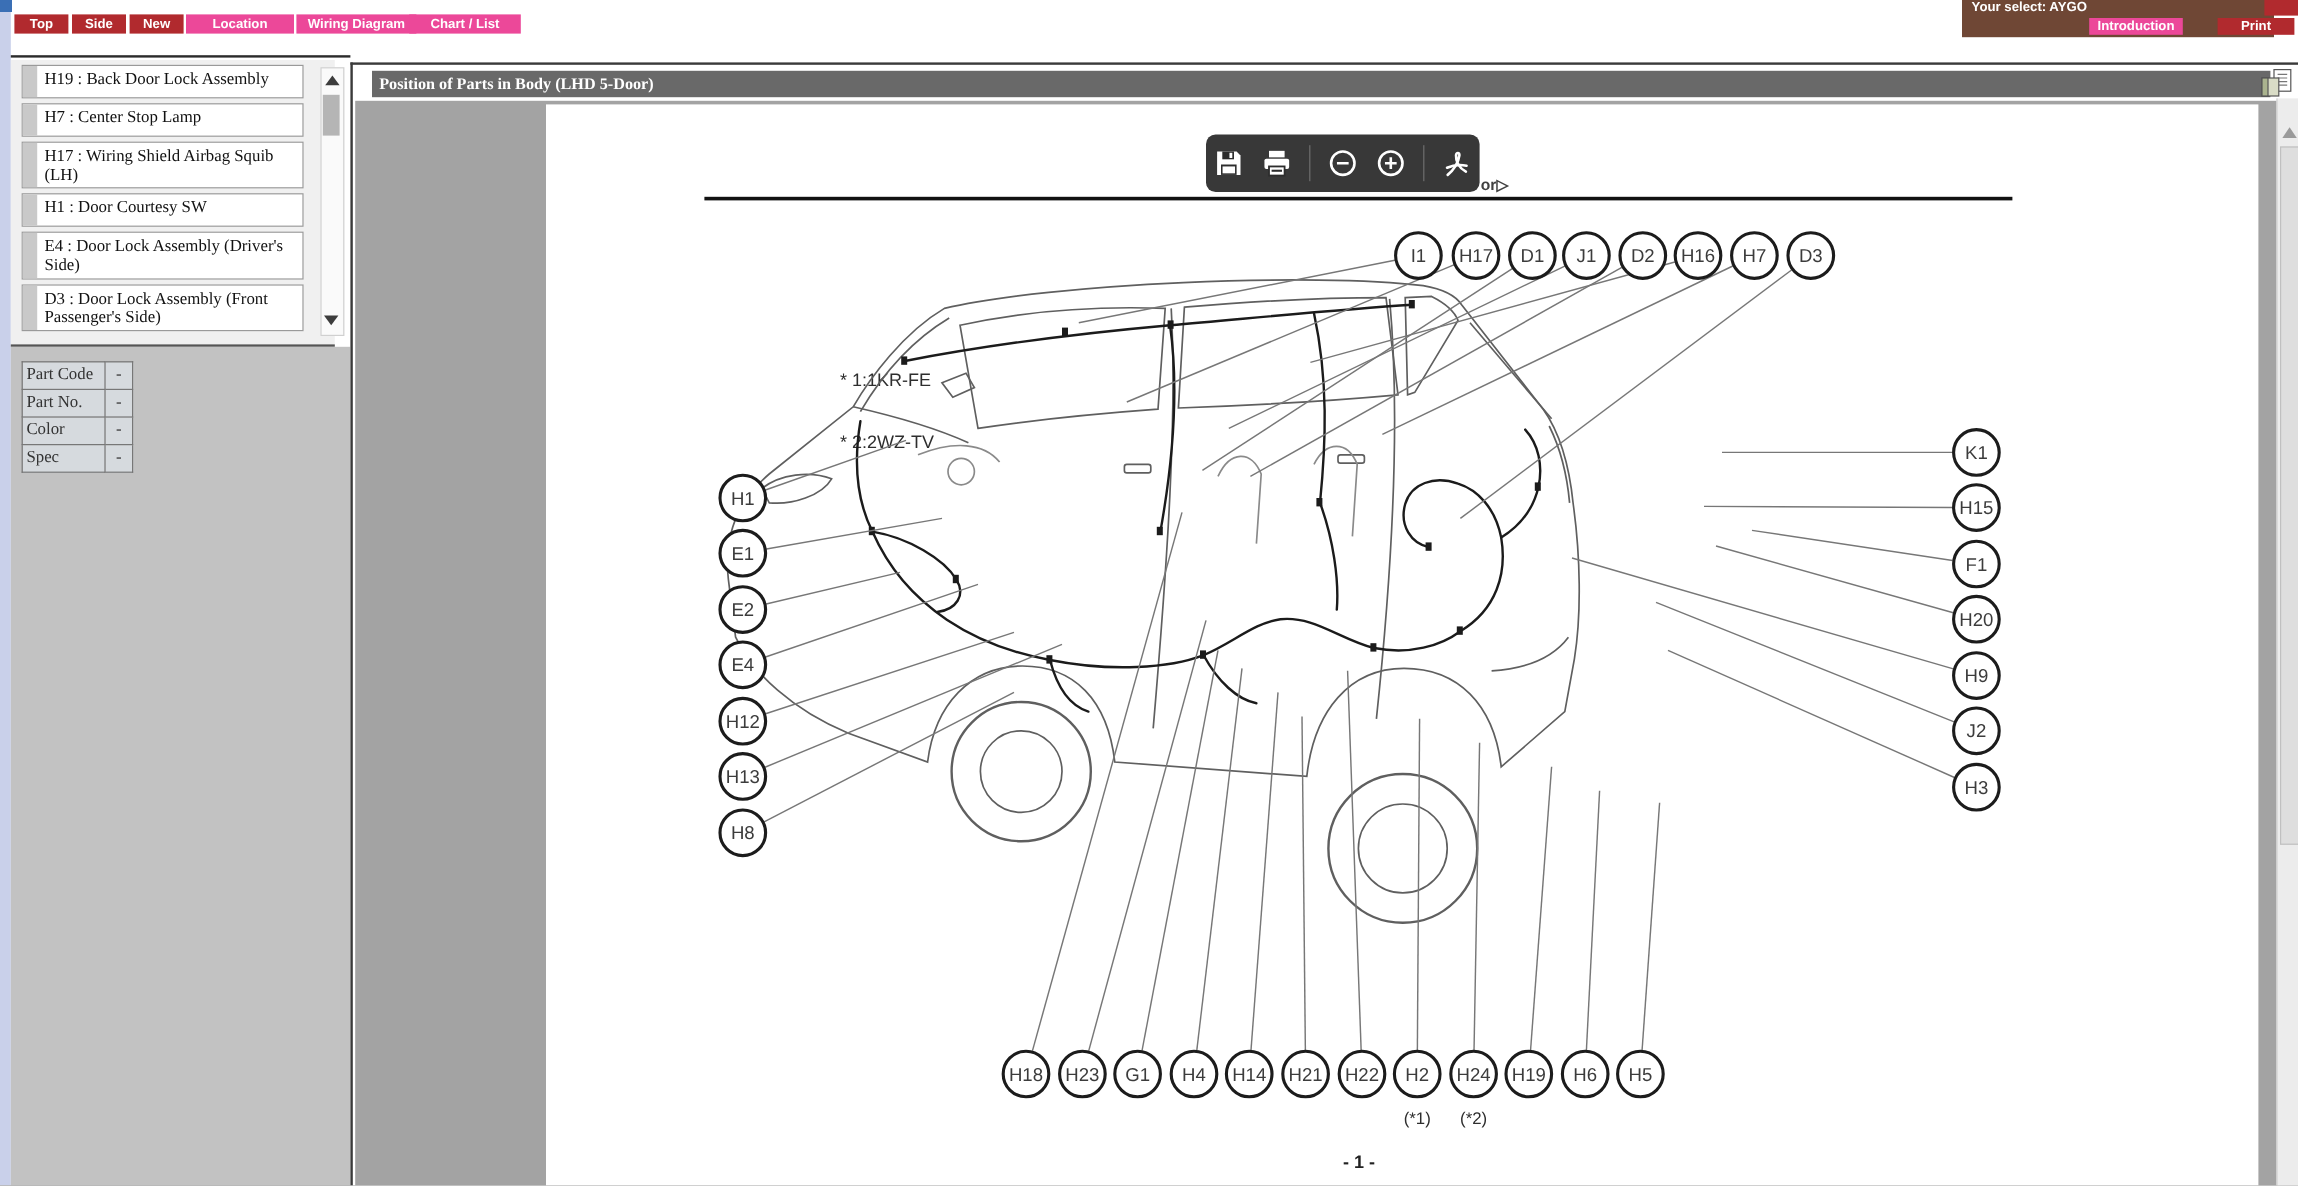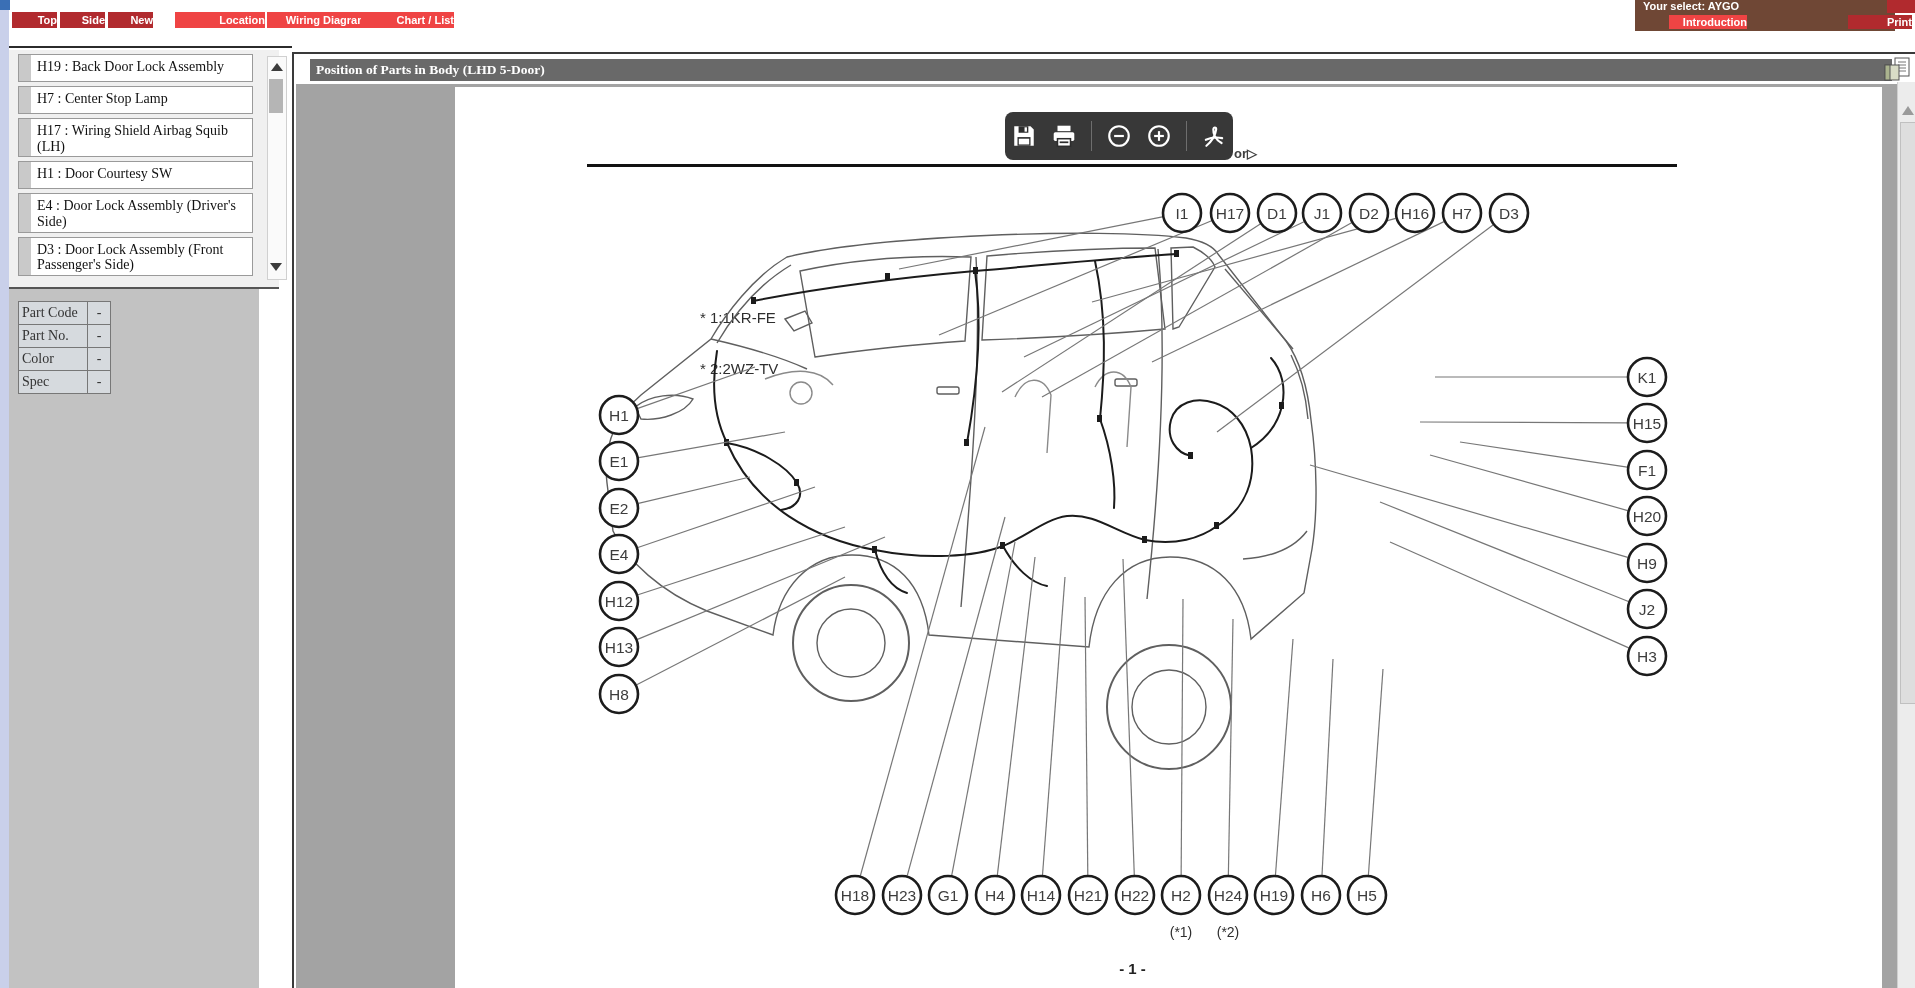--- a/index.html
+++ b/index.html
@@ -2,44 +2,44 @@
 <html><head>
 <meta charset="utf-8">
 <style>
   html,body{margin:0;padding:0;background:#888;}
   #app{position:relative;width:1915px;height:988px;background:#ffffff;overflow:hidden;
        font-family:"Liberation Sans",sans-serif;}
   
   .left-strip{position:absolute;left:0;top:0;width:9px;height:988px;background:#c9d0ea;}
   .corner-blue{position:absolute;left:0;top:0;width:10px;height:10px;background:#3a6fb5;}
   
-  .chrome-btn{position:absolute;height:16px;line-height:16px;text-align:right;color:#fff;
+  .chrome-btn{position:absolute;height:16px;line-height:16px;text-align:center;color:#fff;
               font-size:11px;font-weight:bold;cursor:pointer;}
   .btn-red{background:#b12a2e;}
-  .btn-teal{background:#ef4444;margin-left:20px;}
+  .btn-teal{background:#ec4899;}
   .your-select{position:absolute;left:1635px;top:0;width:252px;height:31px;background:#6f4735;
                color:#fff;font-size:11px;font-weight:bold;line-height:13px;padding-left:8px;}
   .corner-red{position:absolute;left:1887px;top:0;width:28px;height:13px;background:#b12a2e;}
   
   .sidebar{position:absolute;left:9px;top:46px;width:283px;height:942px;border-top:2px solid #2b2b2b;}
   .list-region{position:absolute;left:0;top:2px;width:270px;height:237px;background:#f0f0f0;
                overflow:hidden;border-bottom:2px solid #555;}
   .list-item{position:relative;display:flex;margin:4px 26px 4px 9px;border:1px solid #9a9a9a;
              background:#fff;min-height:26px;cursor:pointer;}
   .li-handle{width:12px;background:#c9c9c9;flex:0 0 12px;}
   .li-text{font-family:"Liberation Serif",serif;font-size:14px;color:#111;padding:4px 4px 2px 6px;
            line-height:1.12;}
   .list-scroll{position:absolute;right:5px;top:8px;width:18px;height:222px;background:#fafafa;
                border:1px solid #d0d0d0;}
   .tri-up{width:0;height:0;border-left:6px solid transparent;border-right:6px solid transparent;
           border-bottom:8px solid #3c3c3c;margin:6px auto 0 auto;cursor:pointer;}
   .tri-down{width:0;height:0;border-left:6px solid transparent;border-right:6px solid transparent;
           border-top:8px solid #3c3c3c;margin:0 auto;position:absolute;bottom:8px;left:2px;cursor:pointer;}
   .list-thumb{position:absolute;left:1px;top:22px;width:14px;height:34px;background:#b5b5b5;}
-  .sidebar-bottom{position:absolute;left:0;top:241px;width:250px;height:699px;background:#c2c2c2;}
+  .sidebar-bottom{position:absolute;left:0;top:241px;width:283px;height:699px;background:#c2c2c2;}
   .part-table{position:absolute;left:9px;top:12px;border-collapse:collapse;}
   .part-table td{border:1px solid #777;background:#d6dade;font-family:"Liberation Serif",serif;
                  font-size:14px;color:#333;height:22px;padding:0 3px;}
   .part-table td.val{width:16px;text-align:center;}
   .part-table td.lab{width:62px;}
   
   .main-panel{position:absolute;left:292px;top:52px;width:1623px;height:936px;
               border-top:2px solid #3a3a3a;border-left:2px solid #3a3a3a;background:#fff;}
   .title-bar{position:absolute;left:16px;top:5px;width:1582px;height:22px;background:#696969;
              color:#fff;font-family:"Liberation Serif",serif;font-weight:bold;font-size:13.5px;
@@ -80,21 +80,21 @@
   <div>
     <div class="chrome-btn btn-red" style="left:12px;top:12px;width:45px">Top</div>
     <div class="chrome-btn btn-red" style="left:60px;top:12px;width:45px">Side</div>
     <div class="chrome-btn btn-red" style="left:108px;top:12px;width:45px">New</div>
     <div class="chrome-btn btn-teal" style="left:155px;top:12px;width:90px">Location</div>
     <div class="chrome-btn btn-teal" style="left:247px;top:12px;width:100px">Wiring Diagram</div>
     <div class="chrome-btn btn-teal" style="left:341px;top:12px;width:93px">Chart / List</div>
 
     <div class="your-select">Your select: AYGO</div>
     <div class="corner-red"></div>
-    <div class="chrome-btn btn-teal" style="left:1649px;top:15px;width:78px;height:14px;line-height:14px">Introduction</div>
+    <div class="chrome-btn btn-teal" style="left:1741px;top:15px;width:78px;height:14px;line-height:14px">Introduction</div>
     <div class="chrome-btn btn-red" style="left:1848px;top:15px;width:64px;height:14px;line-height:14px">Print</div>
   </div>
 
   <div class="sidebar">
     <div class="list-region" id="sidebar-list">
         <div class="list-item">
           <span class="li-handle"></span>
           <span class="li-text">H19 : Back Door Lock Assembly</span>
         </div>
         <div class="list-item">

